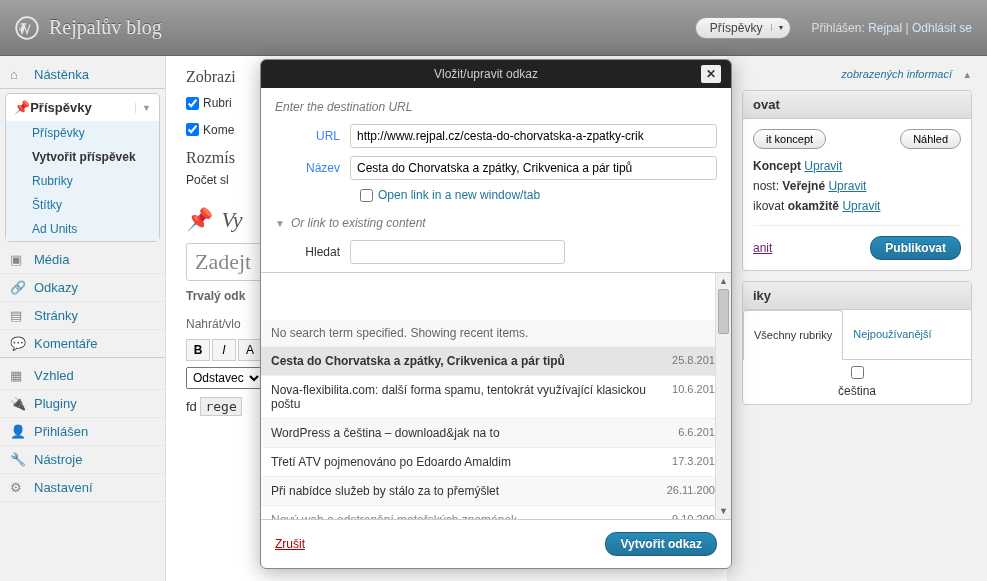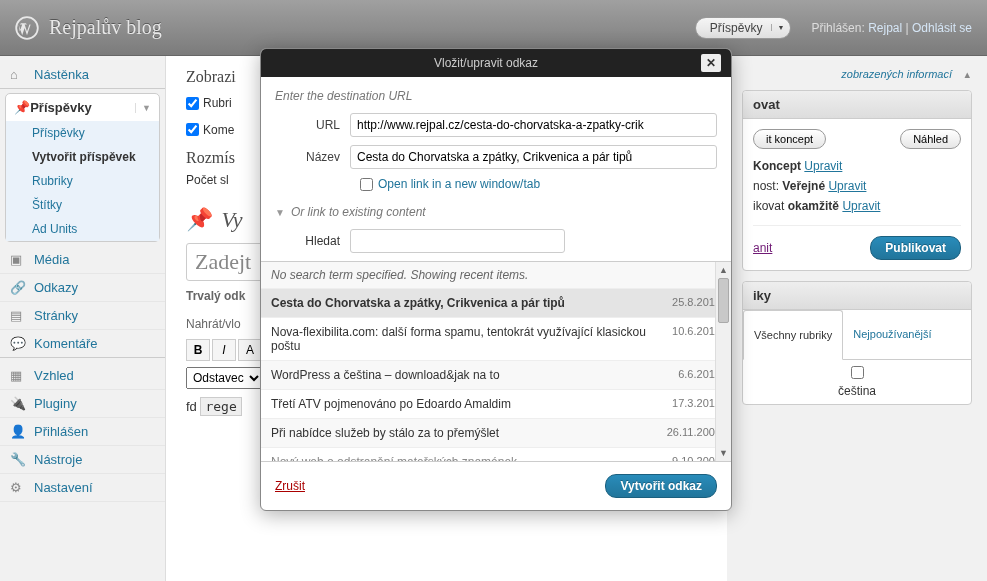--- a/index.html
+++ b/index.html
@@ -55,37 +55,37 @@
     .rightcol .meta-line { margin: 6px 0; }
     .rightcol .meta-line a { color: #21759b; text-decoration: underline; }
     .rightcol .pub-row { display: flex; align-items: center; gap: 10px; margin-top: 12px; padding-top: 10px; border-top: 1px solid #eee; }
     .rightcol .btn-primary { background: linear-gradient(#298cba, #21759b); color: #fff; border: 1px solid #1b607f; border-radius: 11px; padding: 4px 14px; font-size: 12px; font-weight: bold; cursor: pointer; text-shadow: 0 -1px 0 #1b607f; }
     .rightcol .delete-link { color: #701a75; text-decoration: underline; font-size: 12px; }
     .rightcol .tabs { display: flex; border-bottom: 1px solid #ccc; }
     .rightcol .tabs div { padding: 18px 10px; font-size: 11px; cursor: pointer; }
     .rightcol .tabs div.active { background: #fff; border: 1px solid #ccc; border-bottom: 1px solid #fff; margin-bottom: -1px; border-radius: 3px 3px 0 0; }
     .rightcol .tabs div:not(.active) { color: #21759b; }
     .rightcol .cat-item { padding: 6px 10px; font-size: 12px; display: flex; align-items: center; gap: 5px; flex-direction: column; }
-    .modal { position: absolute; top: 48px; left: 260px; width: 472px; background: #fff; border: 1px solid #888; border-radius: 6px; box-shadow: 0 4px 20px rgba(0,0,0,0.3); z-index: 100; }
+    .modal { position: absolute; top: 59px; left: 260px; width: 472px; background: #fff; border: 1px solid #888; border-radius: 6px; box-shadow: 0 4px 20px rgba(0,0,0,0.3); z-index: 100; }
     .modal-title { background: #222; color: #ccc; font-size: 12px; padding: 5px 10px; border-radius: 5px 5px 0 0; display: flex; align-items: center; }
     .modal-title .title-text { flex: 1; text-align: center; }
     .modal-title .close-btn { background: #eee; color: #333; width: 20px; height: 18px; display: flex; align-items: center; justify-content: center; border-radius: 2px; cursor: pointer; font-weight: bold; font-size: 12px; }
     .modal-body { padding: 12px 14px 0; }
     .modal-body .hint { font-style: italic; color: #777; font-size: 12px; margin-bottom: 10px; }
     .modal-body .field-row { display: flex; align-items: center; margin-bottom: 8px; }
-    .modal-body .field-row label { width: 75px; text-align: right; padding-right: 10px; font-size: 12px; color: #404040; }
+    .modal-body .field-row label { width: 75px; text-align: right; padding-right: 10px; font-size: 12px; color: #3b82f6; }
     .modal-body .field-row input[type="text"] { flex: 1; border: 1px solid #ccc; border-radius: 3px; padding: 4px 6px; font-size: 12px; }
     .modal-body .check-row { padding-left: 85px; font-size: 12px; color: #21759b; display: flex; align-items: center; gap: 5px; margin-bottom: 14px; }
     .modal-body .expand-row { font-style: italic; color: #777; font-size: 12px; display: flex; align-items: center; gap: 6px; margin-bottom: 10px; cursor: pointer; }
     .modal-body .expand-row .tri { font-style: normal; font-size: 10px; color: #999; }
     .modal-body .search-row { display: flex; align-items: center; margin-bottom: 8px; }
     .modal-body .search-row label { width: 75px; text-align: right; padding-right: 10px; font-size: 12px; }
     .modal-body .search-row input { width: 215px; border: 1px solid #ccc; border-radius: 3px; padding: 4px 6px; font-size: 12px; }
     .modal .results { border: 1px solid #ccc; border-width: 1px 0; position: relative; }
-    .modal .results .no-term { font-style: italic; color: #666; font-size: 12px; padding: 6px 10px; background: #f8f8f8; }
+    .modal .results .no-term { color: #666; font-size: 12px; padding: 6px 10px; background: #f8f8f8; margin-top: 47px; }
     .modal .results .result-item { display: flex; padding: 7px 10px; font-size: 12px; border-top: 1px solid #eee; cursor: pointer; }
     .modal .results .result-item:nth-child(odd) { background: #f8f8f8; }
     .modal .results .result-item.selected { background: #e4e4e4; font-weight: bold; }
     .modal .results .result-item .r-title { flex: 1; padding-right: 10px; }
     .modal .results .result-item .r-date { color: #777; font-size: 11px; font-weight: normal; }
     .modal .results .result-item.faded { color: #888; height: 14px; overflow: hidden; padding-bottom: 0; }
     .modal .results .scrollbar-track { position: absolute; right: 0; top: 0; bottom: 0; width: 16px; background: #f0f0f0; border-left: 1px solid #ddd; }
     .modal .results .scrollbar-track .up, .modal .results .scrollbar-track .down { height: 16px; text-align: center; font-size: 9px; color: #666; line-height: 16px; }
     .modal .results .scrollbar-track .thumb { position: absolute; top: 16px; left: 2px; right: 2px; height: 45px; background: #c8c8c8; border: 1px solid #aaa; border-radius: 2px; }
     .modal-footer { display: flex; padding: 12px 14px; align-items: center; }

